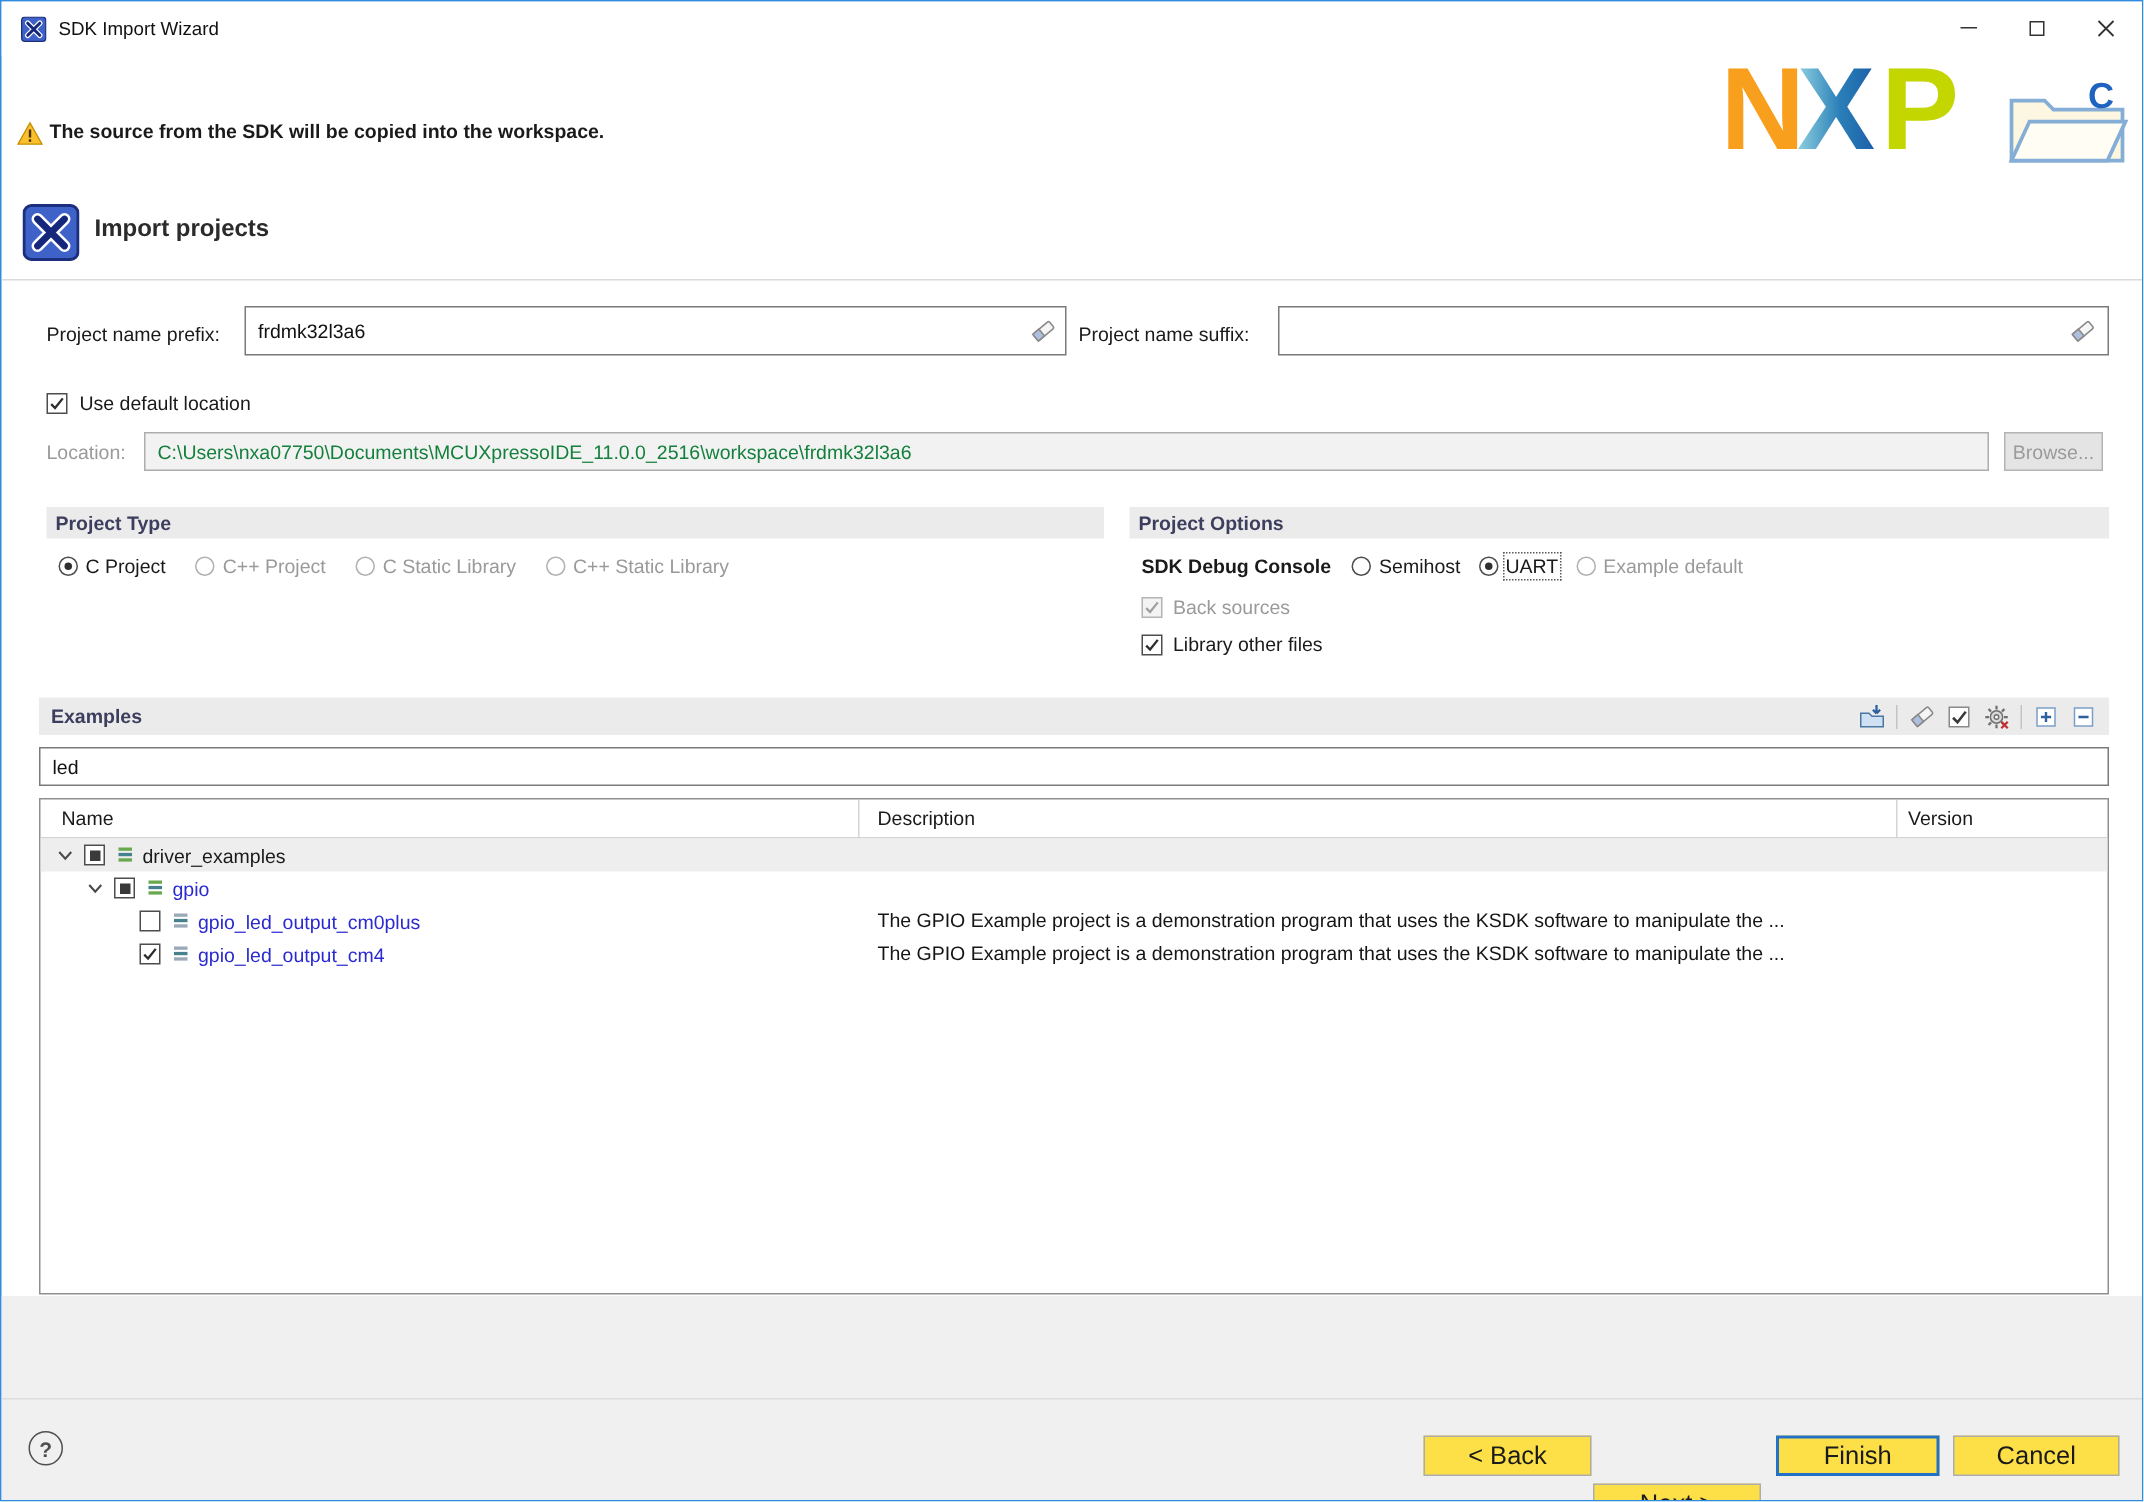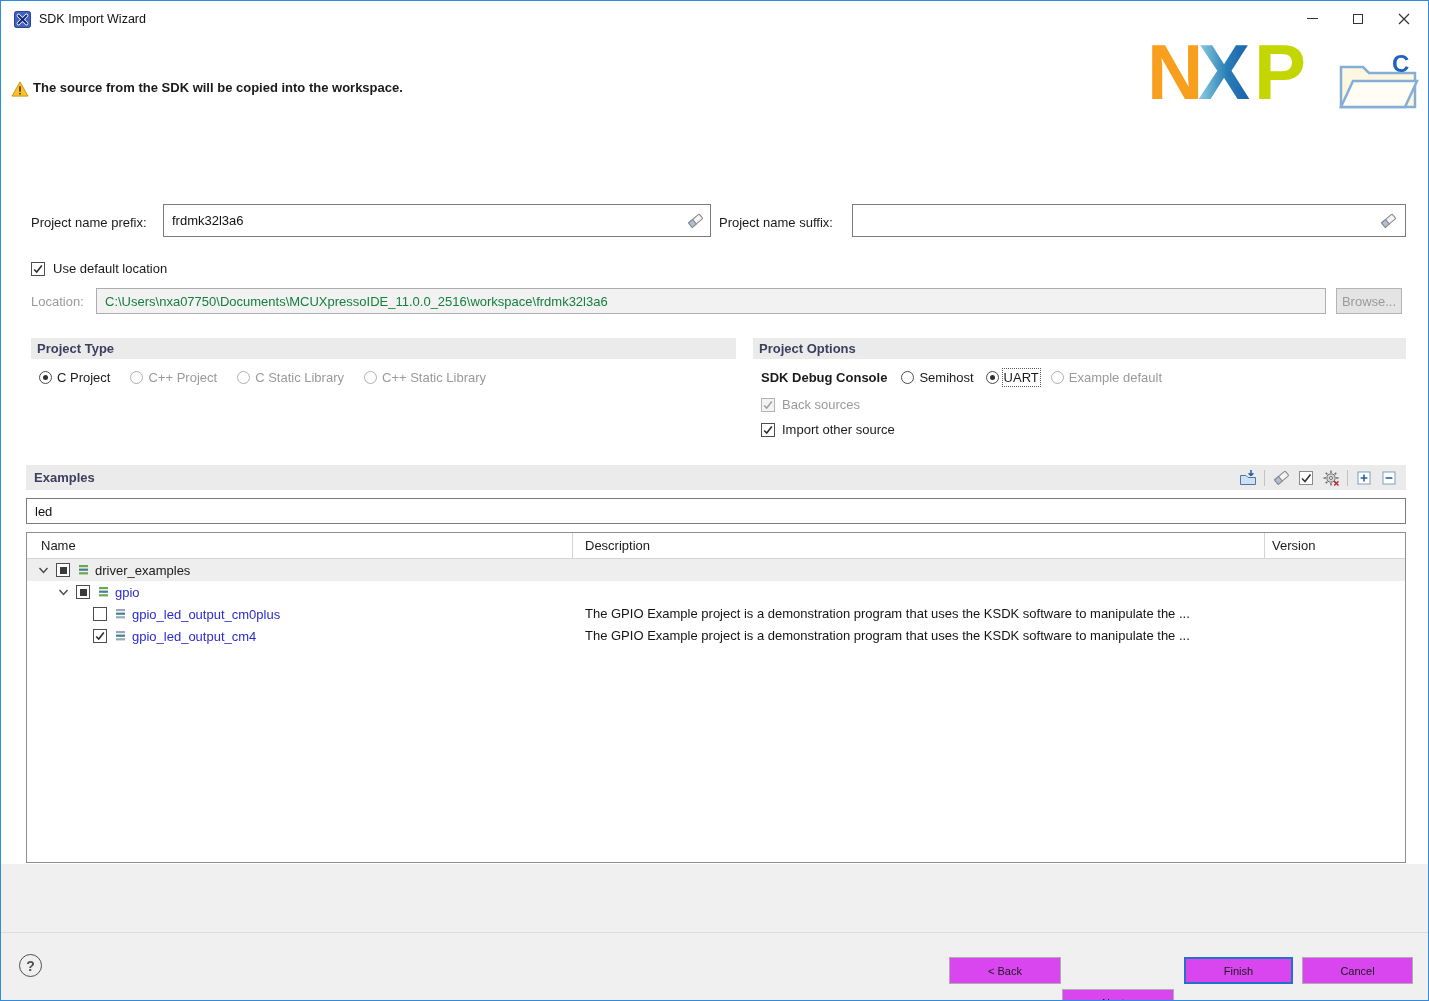--- a/index.html
+++ b/index.html
@@ -95,21 +95,21 @@
   .trow .cb{margin-right:7px;}
   .cat-icon{width:14px;height:14px;margin-right:4px;display:inline-flex;flex:0 0 auto;}
   .tname{white-space:nowrap;}
   .tname.link{color:#2a2ad0;}
   .tdesc{position:absolute;left:558px;top:0;height:22px;line-height:22px;white-space:nowrap;color:#151515;}
 
   
   [data-name="footer-area"]{position:absolute;left:0;top:863px;width:100%;height:138px;background:#f0f0f0;}
   [data-name="footer-separator"]{position:absolute;left:0;top:931px;width:100%;height:1px;background:#dcdcdc;}
   [data-name="help-button"]{position:absolute;left:18px;top:953px;width:23px;height:23px;border:1.6px solid #4f4f4f;border-radius:50%;display:flex;align-items:center;justify-content:center;font-size:14px;font-weight:700;color:#4f4f4f;background:transparent;}
-  .btn{position:absolute;top:956px;height:27px;background:#d946ef;border:1px solid #adadad;font:inherit;font-size:11px;color:#1a1a1a;display:flex;align-items:center;justify-content:center;}
+  .btn{position:absolute;top:956px;height:27px;background:#fde047;border:1px solid #adadad;font:inherit;font-size:17px;color:#1a1a1a;display:flex;align-items:center;justify-content:center;}
   [data-name="back-button"]{left:948px;width:112px;}
   [data-name="next-button"]{left:1061px;width:112px;margin-top:32px;}
   [data-name="finish-button"]{left:1183px;width:109px;border:2px solid #2472c8;}
   [data-name="cancel-button"]{left:1301px;width:111px;}
 </style>
 </head>
 <body>
 
 <div class="window" data-name="sdk-import-wizard-window">
 
@@ -161,20 +161,30 @@
     </svg>
   </span>
   <span data-name="sdk-folder-icon">
     <svg width="84" height="60" viewBox="0 0 84 60">
       <path d="M4 16 h22 l6 6 h46 v34 H4 z" fill="#fdf6e0" stroke="#85aed6" stroke-width="2.5"></path>
       <path d="M4 56 L16 30 h64 L68 56 z" fill="#fffdf4" stroke="#85aed6" stroke-width="2.5"></path>
       <text x="55" y="21" font-size="24" font-weight="bold" fill="#1f63c0" font-family="Liberation Sans, sans-serif">C</text>
     </svg>
   </span>
 
+  <div data-name="banner">
+    <span data-name="wizard-icon">
+      <svg viewBox="0 0 38 38" width="38" height="38">
+          <rect x="1" y="1" width="36" height="36" rx="5" fill="#3f62c8" stroke="#1b2f7e" stroke-width="2"></rect>
+          <path d="M10 10 L28 28 M28 10 L10 28" stroke="#ffffff" stroke-width="8" stroke-linecap="round"></path>
+          <path d="M10 10 L28 28 M28 10 L10 28" stroke="#14277a" stroke-width="4.5" stroke-linecap="round"></path>
+        </svg>
+    </span>
+    <span data-name="page-title">Import projects</span>
+  </div>
 
   <label data-name="prefix-label">Project name prefix:</label>
   <input class="text-input" data-name="prefix-input" value="frdmk32l3a6" style="">
   <span data-name="prefix-clear-icon">
     <svg viewBox="0 0 16 16" width="17" height="17">
         <g transform="rotate(-40 8 8)">
           <rect x="1.5" y="5.5" width="13" height="5.5" rx="1" fill="#f5f5f5" stroke="#8a8a8a"></rect>
           <rect x="1.5" y="5.5" width="5" height="5.5" fill="#aebfdd" stroke="#8a8a8a"></rect>
         </g>
       </svg>
@@ -250,21 +260,21 @@
         </svg>
     </span>
     <span class="lbl" data-name="copy-sources-label">Back sources</span>
   </div>
   <div class="opt-row" data-name="import-other-files-row">
     <span class="cb" data-name="import-other-files-checkbox">
       <svg viewBox="0 0 14 14" width="12" height="12">
           <polyline points="2.5,7.5 5.5,10.5 11.5,3" fill="none" stroke="#2d2d2d" stroke-width="1.8"></polyline>
         </svg>
     </span>
-    <span class="lbl" data-name="import-other-files-label">Import other source</span>
+    <span class="lbl" data-name="import-other-files-label">Library other files</span>
   </div>
 
   <div data-name="examples-header">
     <span data-name="examples-title">Examples</span>
     <div data-name="examples-toolbar">
       <span class="tb-icon" data-name="import-example-icon">
         <svg viewBox="0 0 18 18" width="18" height="18">
             <path d="M1.5 6.5 h5.5 l2 2 h7.5 v7 h-15 z" fill="#cfe0f2" stroke="#4a76a8"></path>
             <path d="M12 1 v5.6 M12 6.6 l-2.4 -2.4 M12 6.6 l2.4 -2.4" stroke="#2a5e9e" stroke-width="1.5" fill="none"></path>
           </svg>

